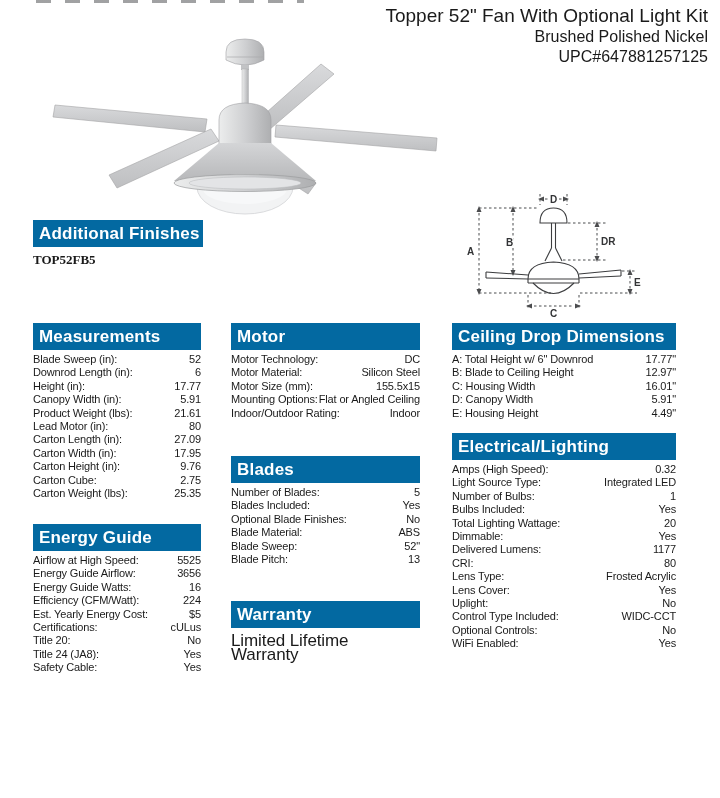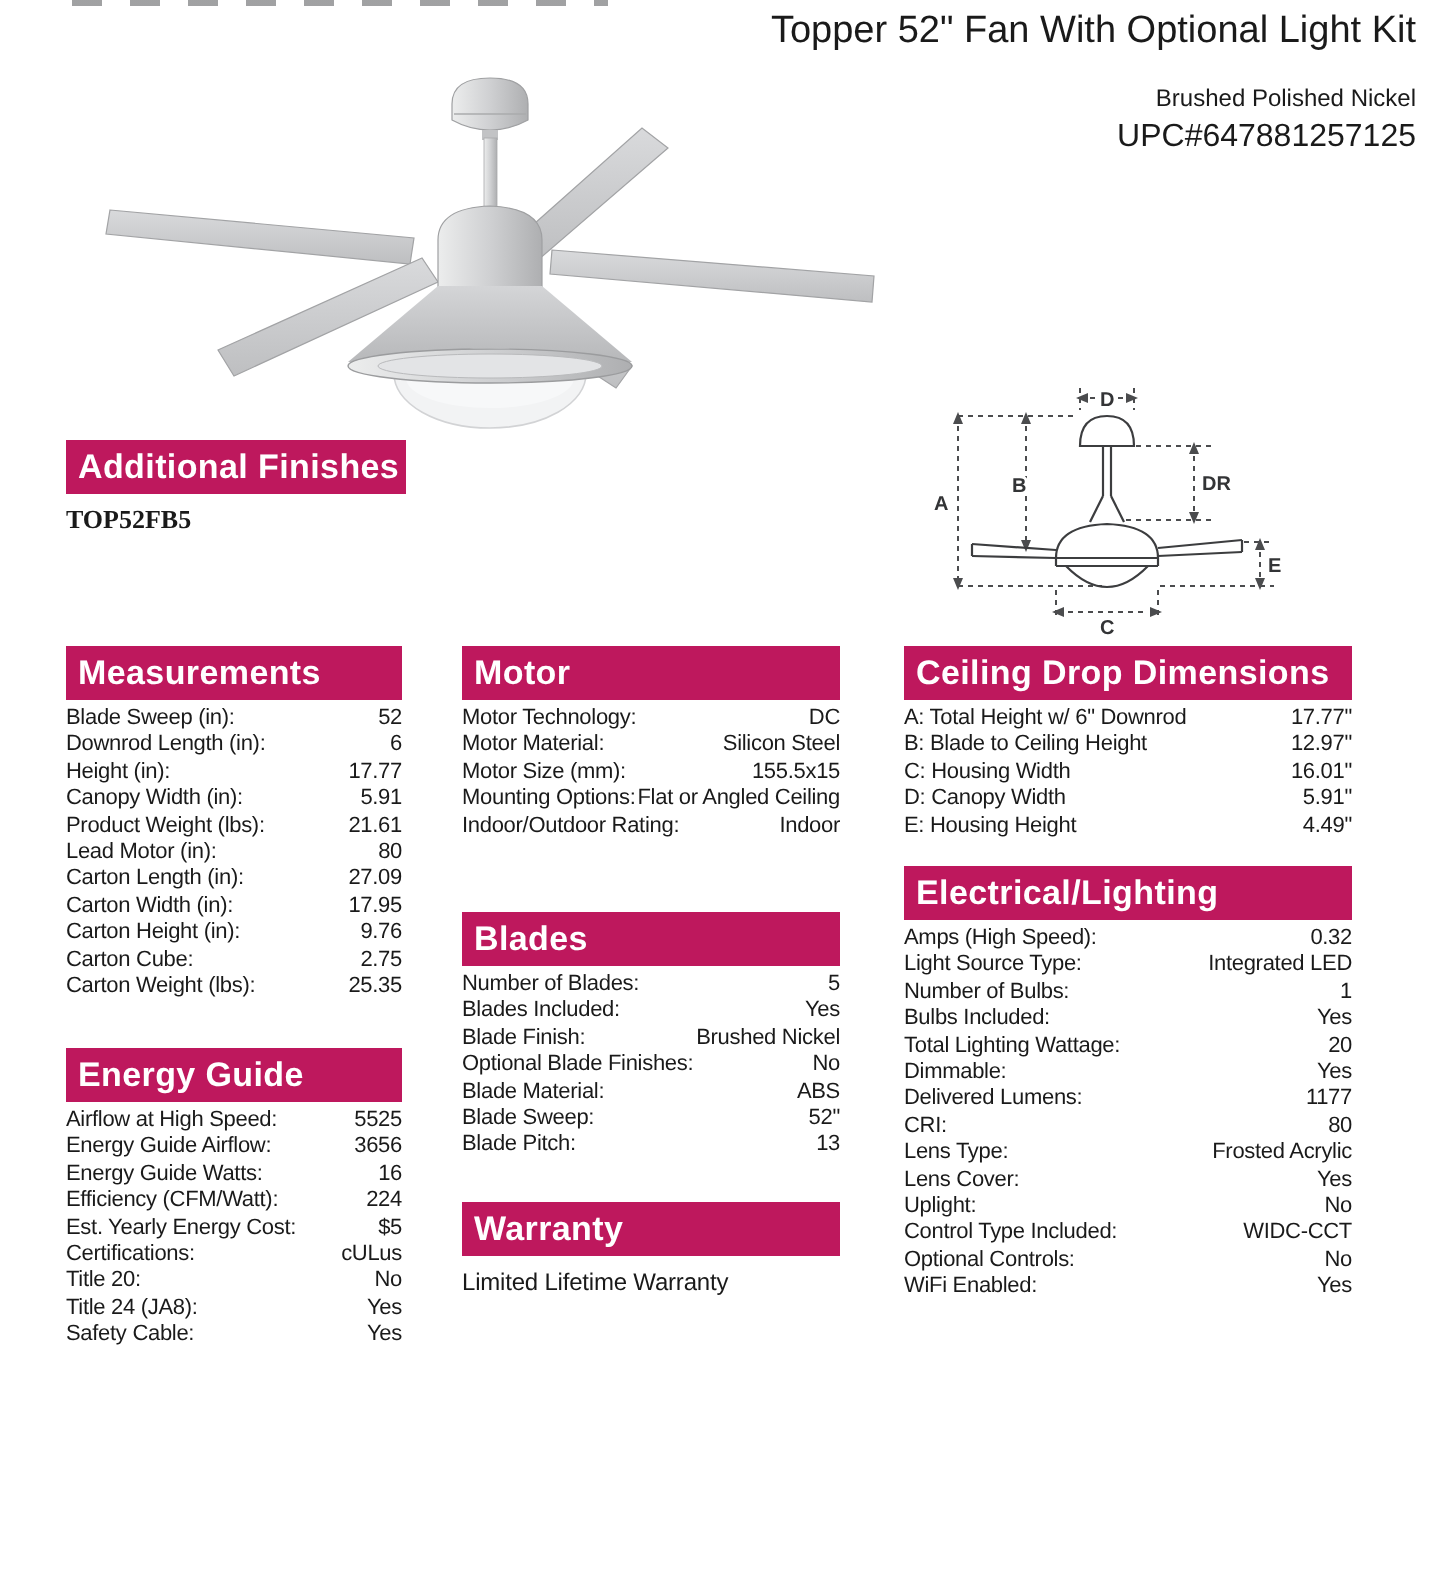--- a/index.html
+++ b/index.html
@@ -10,39 +10,39 @@
   .abs{position:absolute;}
   
   .top-clip{
     left:36px;top:0;width:268px;height:3px;
     background:repeating-linear-gradient(90deg,#818284 0 15px,transparent 15px 29px);
     opacity:.75;
   }
   
   .title-block{right:12px;top:4px;text-align:right;}
   .title-line1{font-size:19px;line-height:23px;}
-  .title-line2{font-size:12px;line-height:20px;margin-top:12px;}
+  .title-line2{font-size:16px;line-height:20px;}
   .title-line3{font-size:16px;line-height:20px;}
   
   .bar{
-    background:#be185d;color:#ffffff;font-weight:bold;font-size:17px;
+    background:#0369a1;color:#ffffff;font-weight:bold;font-size:17px;
     height:27px;line-height:27px;padding-left:6px;box-sizing:border-box;
     letter-spacing:.2px;
   }
   .model-code{font-weight:bold;font-size:13px;}
   
   .section{box-sizing:border-box;}
   .rows{margin-top:3px;}
   .spec-row{
     display:flex;justify-content:space-between;align-items:flex-end;
     font-size:11px;line-height:13.4px;letter-spacing:-0.15px;white-space:nowrap;
   }
   .spec-row .lbl{text-align:left;}
   .spec-row .val{text-align:right;}
-  .warranty-text{font-size:12px;line-height:14px;margin-top:6px;letter-spacing:-0.1px;}
+  .warranty-text{font-size:17px;line-height:14px;margin-top:6px;letter-spacing:-0.1px;}
   svg text{font-family:"Liberation Sans",sans-serif;}
 </style>
 </head>
 <body>
 
 <div class="abs top-clip"></div>
 
 <div class="abs title-block">
   <div class="title-line1">Topper 52" Fan With Optional Light Kit</div>
   <div class="title-line2">Brushed Polished Nickel</div>
@@ -284,24 +284,20 @@
   <div class="rows">
       <div class="spec-row">
         <span class="lbl">Number of Blades:</span>
         <span class="val">5</span>
       </div>
       <div class="spec-row">
         <span class="lbl">Blades Included:</span>
         <span class="val">Yes</span>
       </div>
       <div class="spec-row">
-        <span class="lbl">Blade Finish:</span>
-        <span class="val">Brushed Nickel</span>
-      </div>
-      <div class="spec-row">
         <span class="lbl">Optional Blade Finishes:</span>
         <span class="val">No</span>
       </div>
       <div class="spec-row">
         <span class="lbl">Blade Material:</span>
         <span class="val">ABS</span>
       </div>
       <div class="spec-row">
         <span class="lbl">Blade Sweep:</span>
         <span class="val">52"</span>

